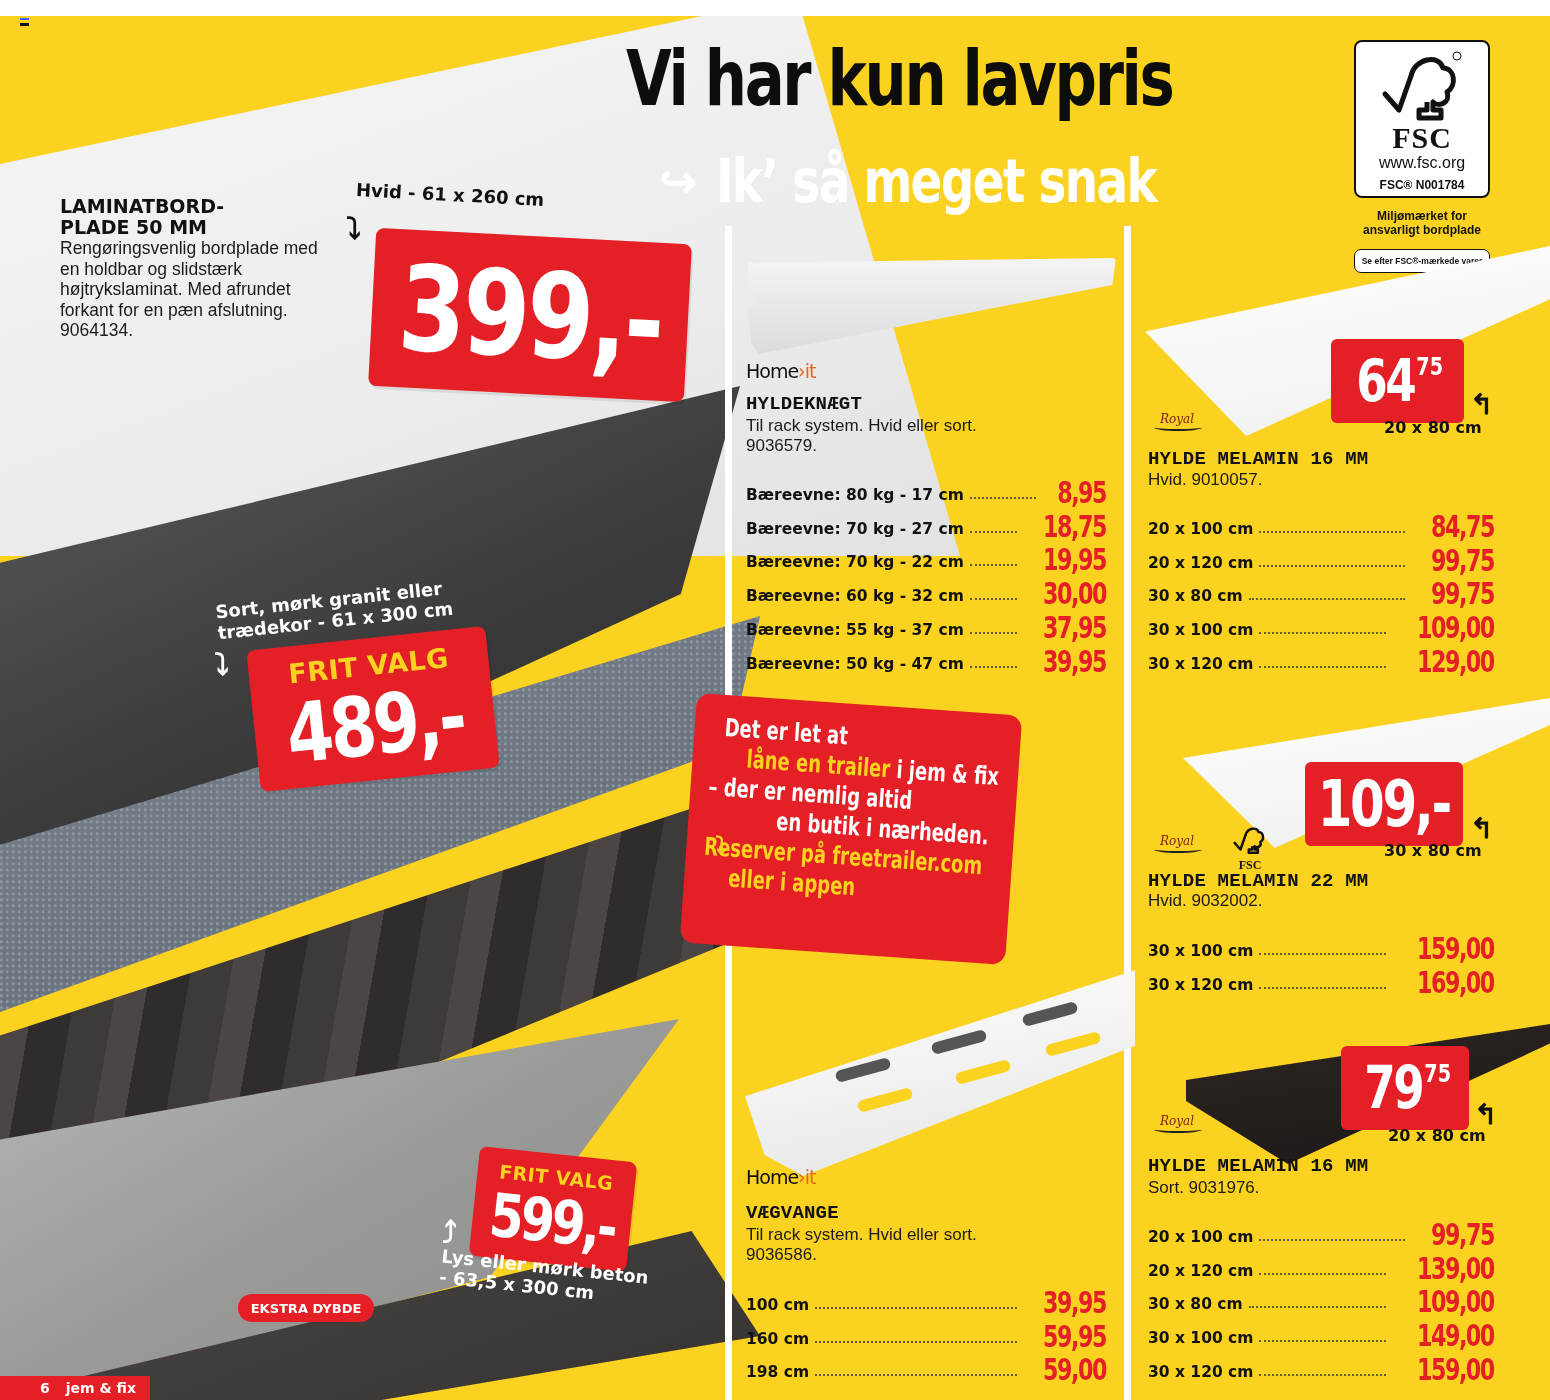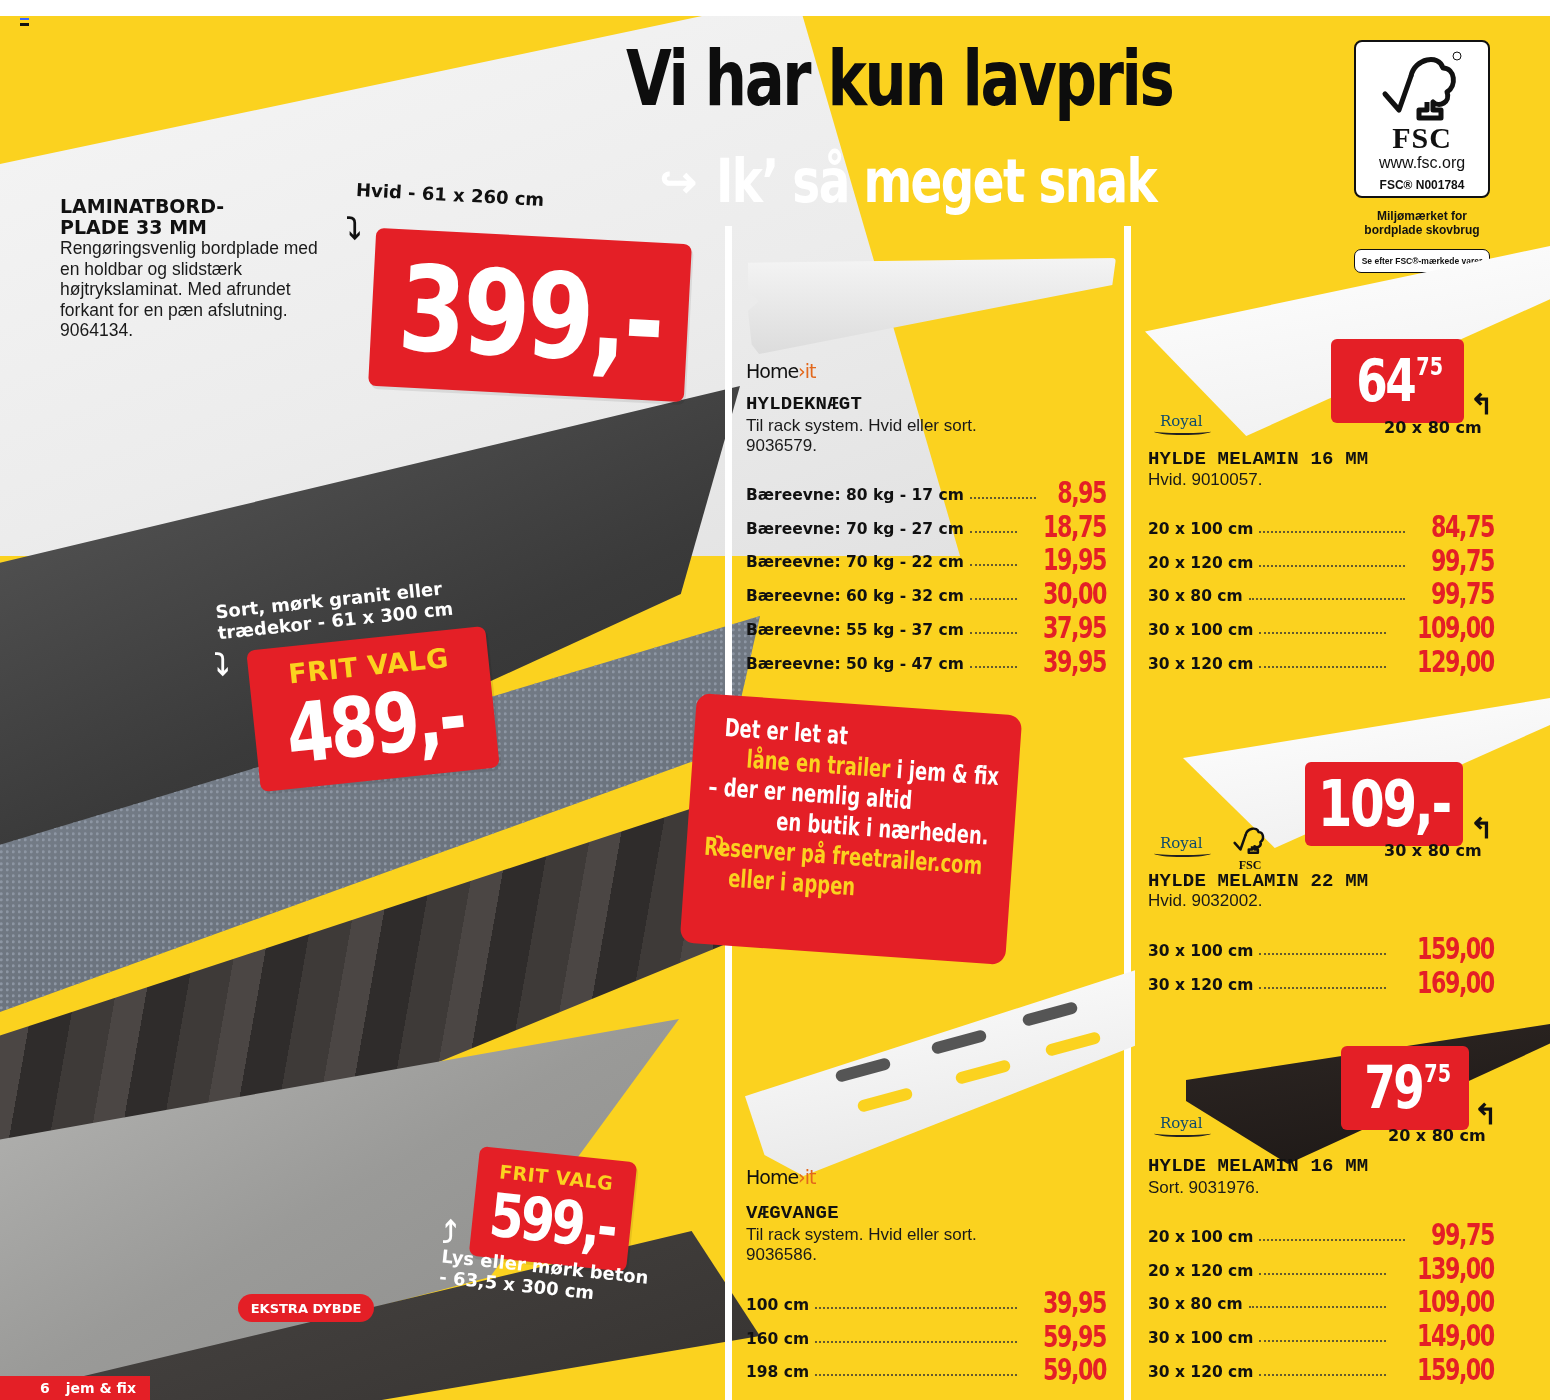--- a/index.html
+++ b/index.html
@@ -99,21 +99,21 @@
   .shelf-white1 { left: 1145px; top: 230px; width: 405px; height: 190px; background: linear-gradient(170deg,#ffffff,#efefef);
     clip-path: polygon(0 45%, 100% 0, 100% 28%, 25% 100%); }
   .shelf-white2 { left: 1183px; top: 682px; width: 367px; height: 150px; background: linear-gradient(170deg,#ffffff,#ededed);
     clip-path: polygon(0 40%, 100% 0, 100% 18%, 25% 100%); }
   .shelf-black { left: 1186px; top: 1008px; width: 364px; height: 140px; background: linear-gradient(170deg,#2e2724,#1c1715);
     clip-path: polygon(0 40%, 100% 0, 100% 14%, 28% 100%, 0 55%); }
 
   
   .brand { position: absolute; font-family: "DejaVu Sans", sans-serif; font-weight: normal; font-size: 19px; letter-spacing: -1px; }
   .brand .it { color: #e2681c; }
-  .royal { position: absolute; font-family: "DejaVu Serif", serif; font-size: 15px; color: #0c4a6e; }
+  .royal { position: absolute; font-family: "DejaVu Serif", serif; font-style: italic; font-size: 12px; color: #7f1d1d; }
   .royal::after { content: ""; position: absolute; left: -6px; right: -8px; bottom: -5px; height: 5px; border-bottom: 2px solid #222; border-radius: 0 0 50% 50%; }
   .fsc-mini { position: absolute; left: 1230px; top: 808px; width: 40px; text-align: center; }
   .fsc-mini svg { width: 34px; height: 32px; }
   .fsc-mini .t { font-family: "Liberation Serif", serif; font-size: 12px; font-weight: bold; line-height: 10px; }
 
   .p-title { position: absolute; font-family: Liberation Mono, monospace; font-weight: bold; font-size: 19px; letter-spacing: 0.2px; white-space: nowrap; }
   .p-desc { position: absolute; font-size: 17px; line-height: 20px; color: #1a1a1a; white-space: nowrap; }
   .size-note { position: absolute; font-family: "DejaVu Sans", sans-serif; font-weight: bold; font-size: 16px; white-space: nowrap; }
 
   .price-list { position: absolute; width: 360px; list-style: none; }
@@ -161,27 +161,27 @@
       <path d="M4 44 L18 60 L30 26" fill="none" stroke="#111" stroke-width="5" stroke-linecap="round" stroke-linejoin="round"></path>
       <path d="M30 26 C34 8 58 4 62 18 C74 18 76 36 66 42 C70 52 58 58 52 52 L52 60 L60 60 L60 68 L38 68 L38 60 L46 60 L46 52" fill="none" stroke="#111" stroke-width="5" stroke-linejoin="round"></path>
       <circle cx="76" cy="6" r="4" fill="none" stroke="#111" stroke-width="1"></circle>
     </svg>
     <div class="fsc-logo-text">FSC</div>
     <div class="fsc-url">www.fsc.org</div>
     <div class="fsc-code">FSC® N001784</div>
   </div>
   <div class="fsc-caption">
     <div>Miljømærket for</div>
-    <div>bordplade skovbrug</div>
+    <div>ansvarligt bordplade</div>
   </div>
   <div class="fsc-pill">Se efter FSC®-mærkede varer</div>
 
   <div class="lam-title">
     <div>LAMINATBORD-</div>
-    <div>PLADE 33 MM</div>
+    <div>PLADE 50 MM</div>
   </div>
   <div class="lam-desc">Rengøringsvenlig bordplade med en holdbar og slidstærk højtrykslaminat. Med afrundet forkant for en pæn afslutning. 9064134.</div>
 
   <div class="variant-label variant-white">Hvid - 61 x 260 cm</div>
   <div class="curl" style="left:346px; top:196px; color:#111;">⤵</div>
   <div class="price-tag tag-399">
     <span class="big">399,-</span>
   </div>
 
   <div class="variant-label variant-dark">

